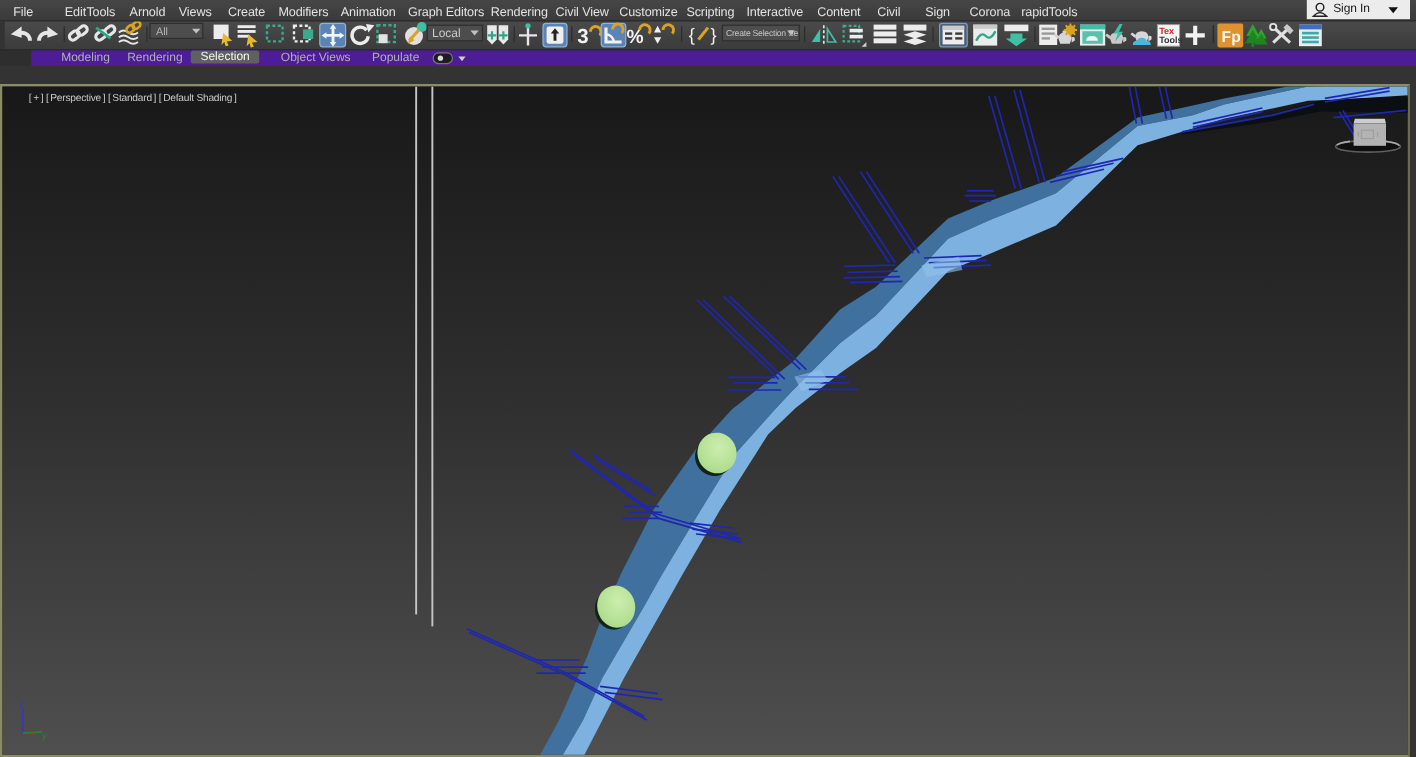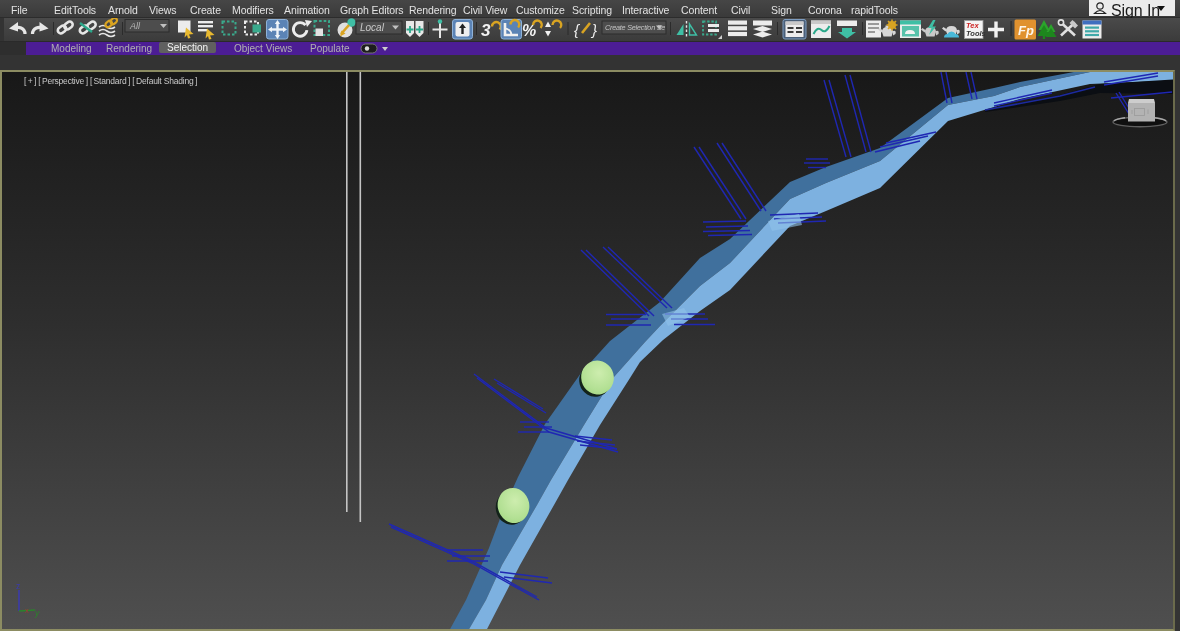--- a/index.html
+++ b/index.html
@@ -3,24 +3,24 @@
 <meta charset="utf-8">
 <style>
   html,body{margin:0;padding:0;width:1180px;height:631px;overflow:hidden;
     font-family:"Liberation Sans",sans-serif;background:#2e2e2e;}
   #page{position:absolute;left:0;top:0;width:1180px;height:459px;}
   
   #menubar{position:absolute;left:0;top:0;width:1180px;height:17px;
     background:linear-gradient(#464646,#3a3a3a);border-bottom:1px solid #2c2c2c;}
   #menubar span{position:absolute;top:3.5px;font-size:10.5px;color:#e2e2e2;white-space:nowrap;letter-spacing:-0.1px;}
   #signin{position:absolute;left:1089px;top:0;width:86px;height:16px;background:#ececec;}
-  #signin .txt{position:absolute;left:22px;top:2px;font-size:16px;color:#1a1a1a;}
+  #signin .txt{position:absolute;left:22px;top:2px;font-size:10px;color:#1a1a1a;}
   
   #toolbar{position:absolute;left:0;top:18px;width:1180px;height:23px;
-    background:linear-gradient(#4a4a4a,#3b3b3b);border-bottom:1px solid #2a2a2a;font-style:italic;}
+    background:linear-gradient(#4a4a4a,#3b3b3b);border-bottom:1px solid #2a2a2a;}
   
   #tabs{position:absolute;left:0;top:42px;width:1180px;height:13px;background:#4c1d95;margin-left:26px;}
   #tabs span{position:absolute;top:1px;font-size:10px;color:#b0b0b0;white-space:nowrap;}
   #tabs .sel{background:#606060;color:#f4f4f4;border-radius:2px;padding:0 8px;}
   #ribbonstrip{position:absolute;left:0;top:55px;width:1180px;height:15px;background:#333333;border-bottom:1px solid #272727;}
   
   #vpwrap{position:absolute;left:0;top:70px;width:1175px;height:561px;
     border:2px solid #8c8c62;border-right:2px solid #6b6b4c;box-sizing:border-box;overflow:hidden;}
   #vp{position:absolute;left:-2px;top:-72px;width:1180px;height:631px;}
   #gutter{position:absolute;left:1175px;top:70px;width:5px;height:561px;background:#343434;}

